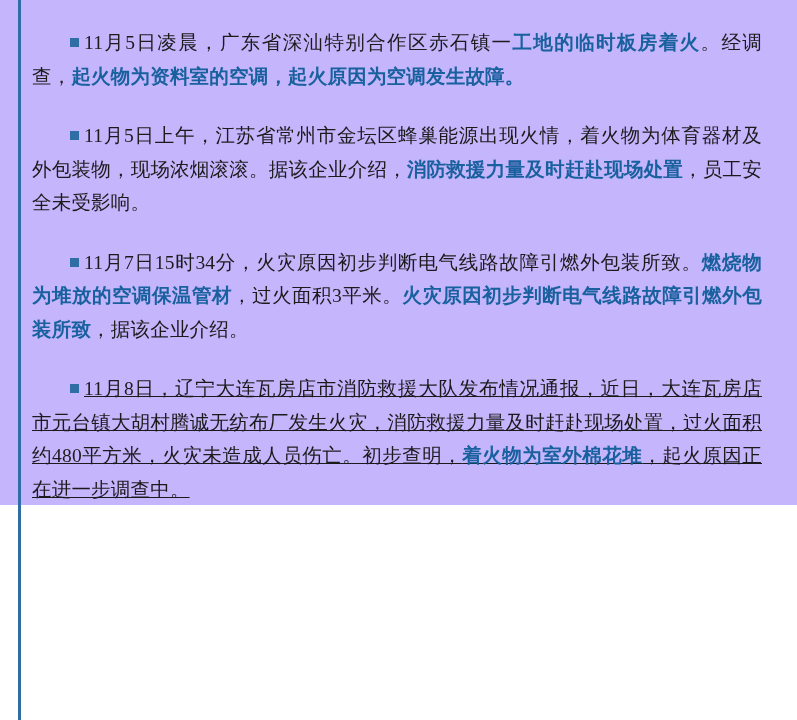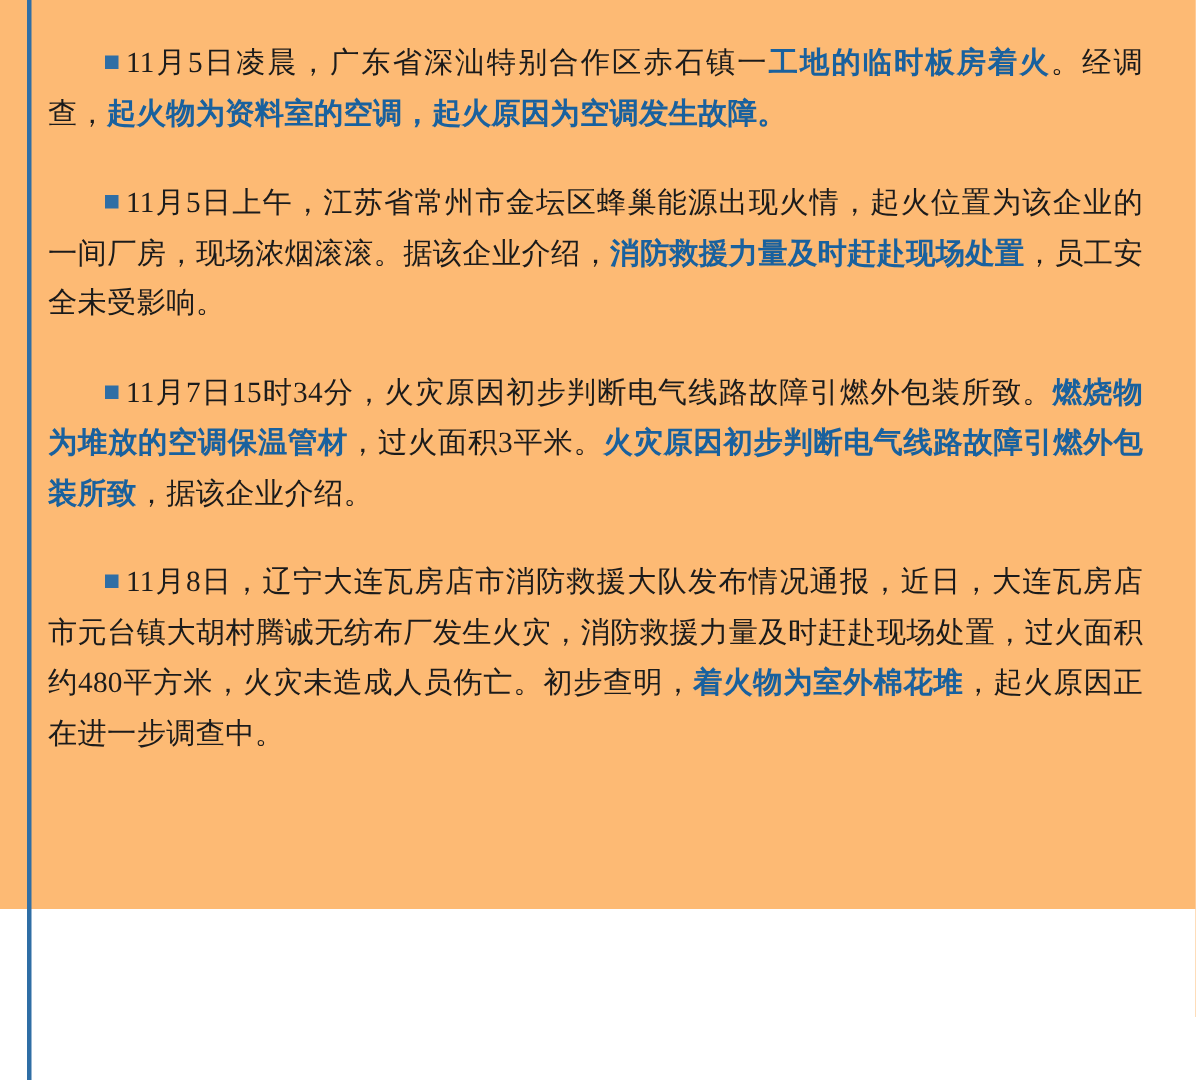--- a/index.html
+++ b/index.html
@@ -9,23 +9,23 @@
   body {
     width: 797px;
     height: 720px;
     background: #ffffff;
     font-family: "Liberation Serif", "DejaVu Serif", serif;
     overflow: hidden;
   }
   .page {
     position: relative;
     width: 797px;
-    height: 606px;
+    height: 505px;
     box-sizing: border-box;
-    background: #fdba74;
+    background: #c4b5fd;
   }
   .left-rule {
     position: absolute;
     left: 18px;
     top: 0;
     width: 3px;
     height: 720px;
     background: #2f6ea5;
   }
   .content {
@@ -40,20 +40,21 @@
     margin: 0 0 26px 0;
     font-size: 19.5px;
     line-height: 1.72;
     color: #1b1b1b;
     text-align: justify;
     text-justify: inter-ideograph;
     letter-spacing: 0.2px;
   }
   .para:last-child {
     margin-bottom: 0;
+    text-decoration: underline;
   }
   .indent {
     display: inline-block;
     width: 38px;
   }
   .bullet {
     display: inline-block;
     width: 9px;
     height: 9px;
     background: #2f6ea5;
@@ -68,17 +69,17 @@
     color: #1b1b1b;
   }
 </style>
 </head>
 <body>
 
 <div class="page">
   <div class="left-rule"></div>
   <div class="content" id="article-body">
   <p class="para"><span class="indent"></span><span class="bullet"></span><span class="plain">11月5日凌晨，广东省深汕特别合作区赤石镇一</span><span class="hl">工地的临时板房着火</span><span class="plain">。经调查，</span><span class="hl">起火物为资料室的空调，起火原因为空调发生故障</span><span class="hl">。</span></p>
-      <p class="para"><span class="indent"></span><span class="bullet"></span><span class="plain">11月5日上午，江苏省常州市金坛区蜂巢能源出现火情，起火位置为该企业的一间厂房，现场浓烟滚滚。据该企业介绍，</span><span class="hl">消防救援力量及时赶赴现场处置</span><span class="plain">，员工安全未受影响。</span></p>
+      <p class="para"><span class="indent"></span><span class="bullet"></span><span class="plain">11月5日上午，江苏省常州市金坛区蜂巢能源出现火情，着火物为体育器材及外包装物，现场浓烟滚滚。据该企业介绍，</span><span class="hl">消防救援力量及时赶赴现场处置</span><span class="plain">，员工安全未受影响。</span></p>
       <p class="para"><span class="indent"></span><span class="bullet"></span><span class="plain">11月7日15时34分，火灾原因初步判断电气线路故障引燃外包装所致。</span><span class="hl">燃烧物为堆放的空调保温管材</span><span class="plain">，过火面积3平米。</span><span class="hl">火灾原因初步判断电气线路故障引燃外包装所致</span><span class="plain">，据该企业介绍。</span></p>
       <p class="para"><span class="indent"></span><span class="bullet"></span><span class="plain">11月8日，辽宁大连瓦房店市消防救援大队发布情况通报，近日，大连瓦房店市元台镇大胡村腾诚无纺布厂发生火灾，消防救援力量及时赶赴现场处置，过火面积约480平方米，火灾未造成人员伤亡。初步查明，</span><span class="hl">着火物为室外棉花堆</span><span class="plain">，起火原因正在进一步调查中。</span></p>
     </div>
 </div>
 
 </body></html>

